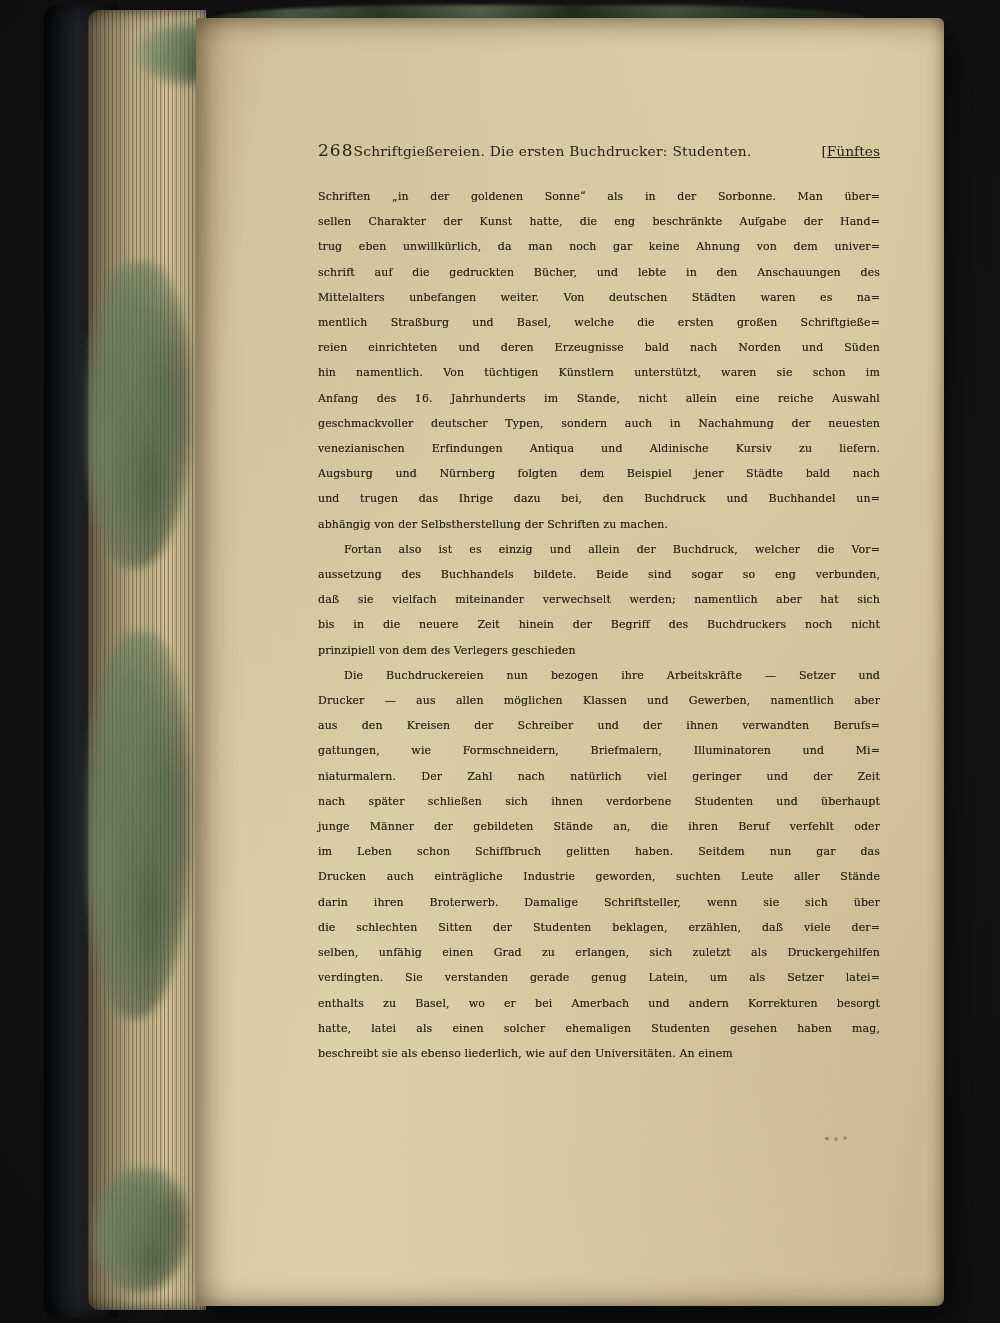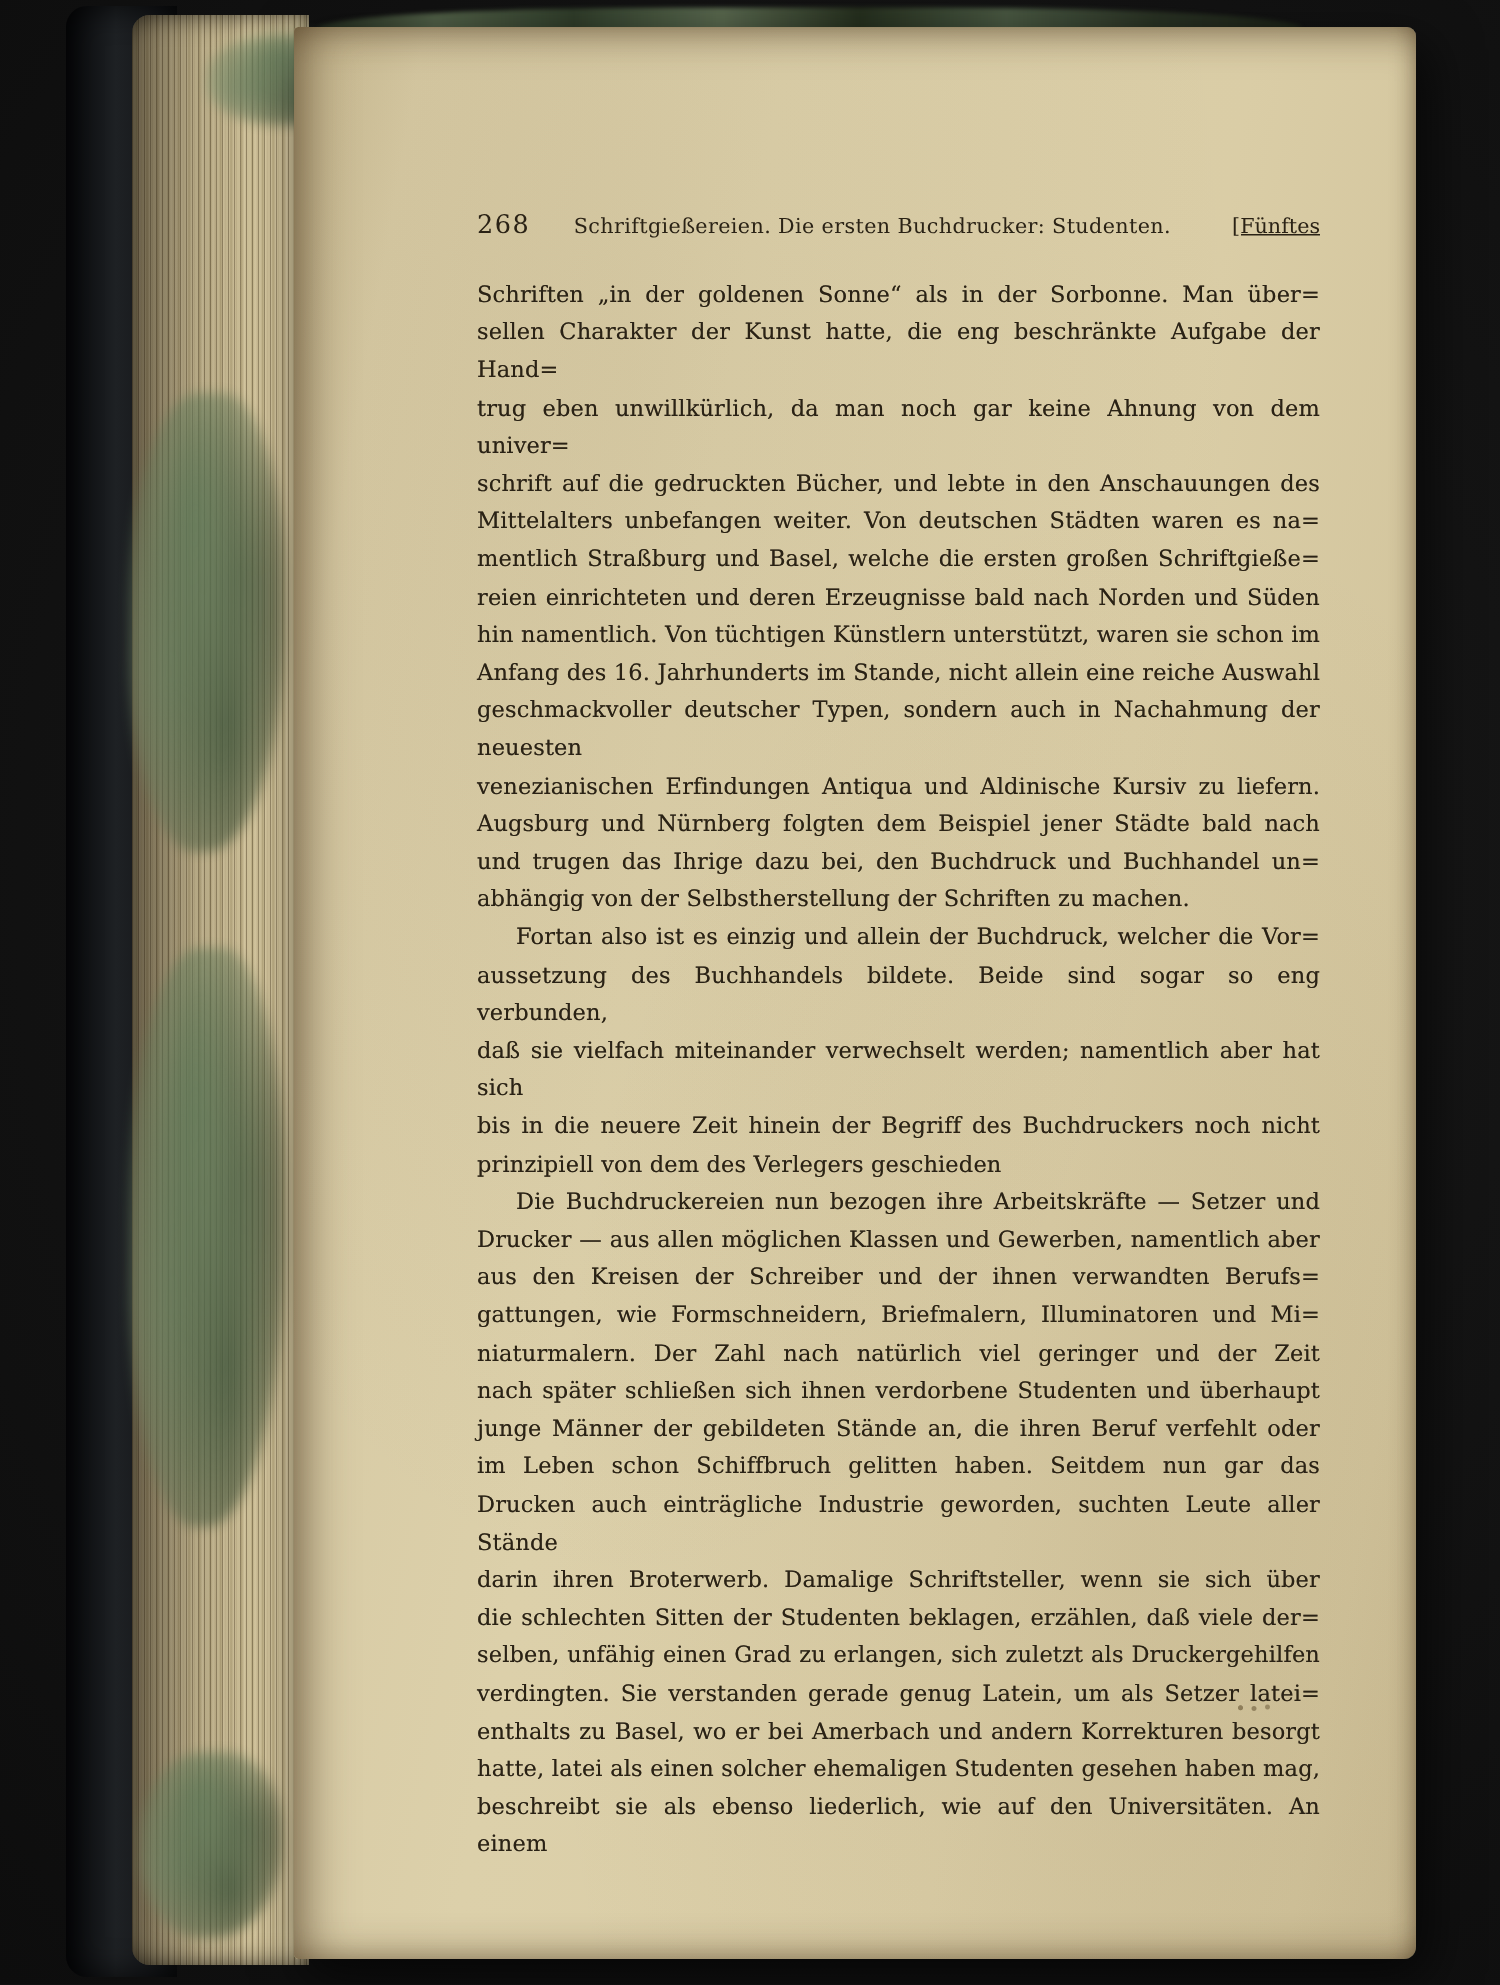--- a/index.html
+++ b/index.html
@@ -70,28 +70,27 @@
       inset 22px 0 32px -14px rgba(70,50,25,.55),
       inset 0 18px 28px -16px rgba(70,50,25,.55),
       inset -9px 0 16px -10px rgba(55,38,18,.5),
       inset 0 -18px 28px -18px rgba(70,50,25,.45),
       8px 12px 34px rgba(0,0,0,.65);
   }
   .header{
     position:absolute;left:122px;top:122px;width:562px;
     display:flex;align-items:baseline;
     color:var(--ink,#2a2215);
-    gap:29px;
   }
   .pnum{font-size:17px;letter-spacing:1px;}
   .rtitle{flex:1;font-size:13.8px;letter-spacing:.25px;}
   .sig{font-size:13.8px;text-align:right;text-decoration:underline;}
   .text{
     position:absolute;left:122px;top:166px;width:562px;
-    font-size:15px;line-height:25.2px;
+    font-size:11px;line-height:25.2px;
     color:var(--ink,#2a2215);
     letter-spacing:.1px;
     text-shadow:0 0 .4px rgba(42,34,21,.55);
   }
   .line{text-align:justify;text-align-last:justify;}
   .line.last{text-align-last:left;}
   .line.indent{text-indent:26px;}
   .blemish{
     position:absolute;left:628px;top:1118px;width:26px;height:5px;
     background:

